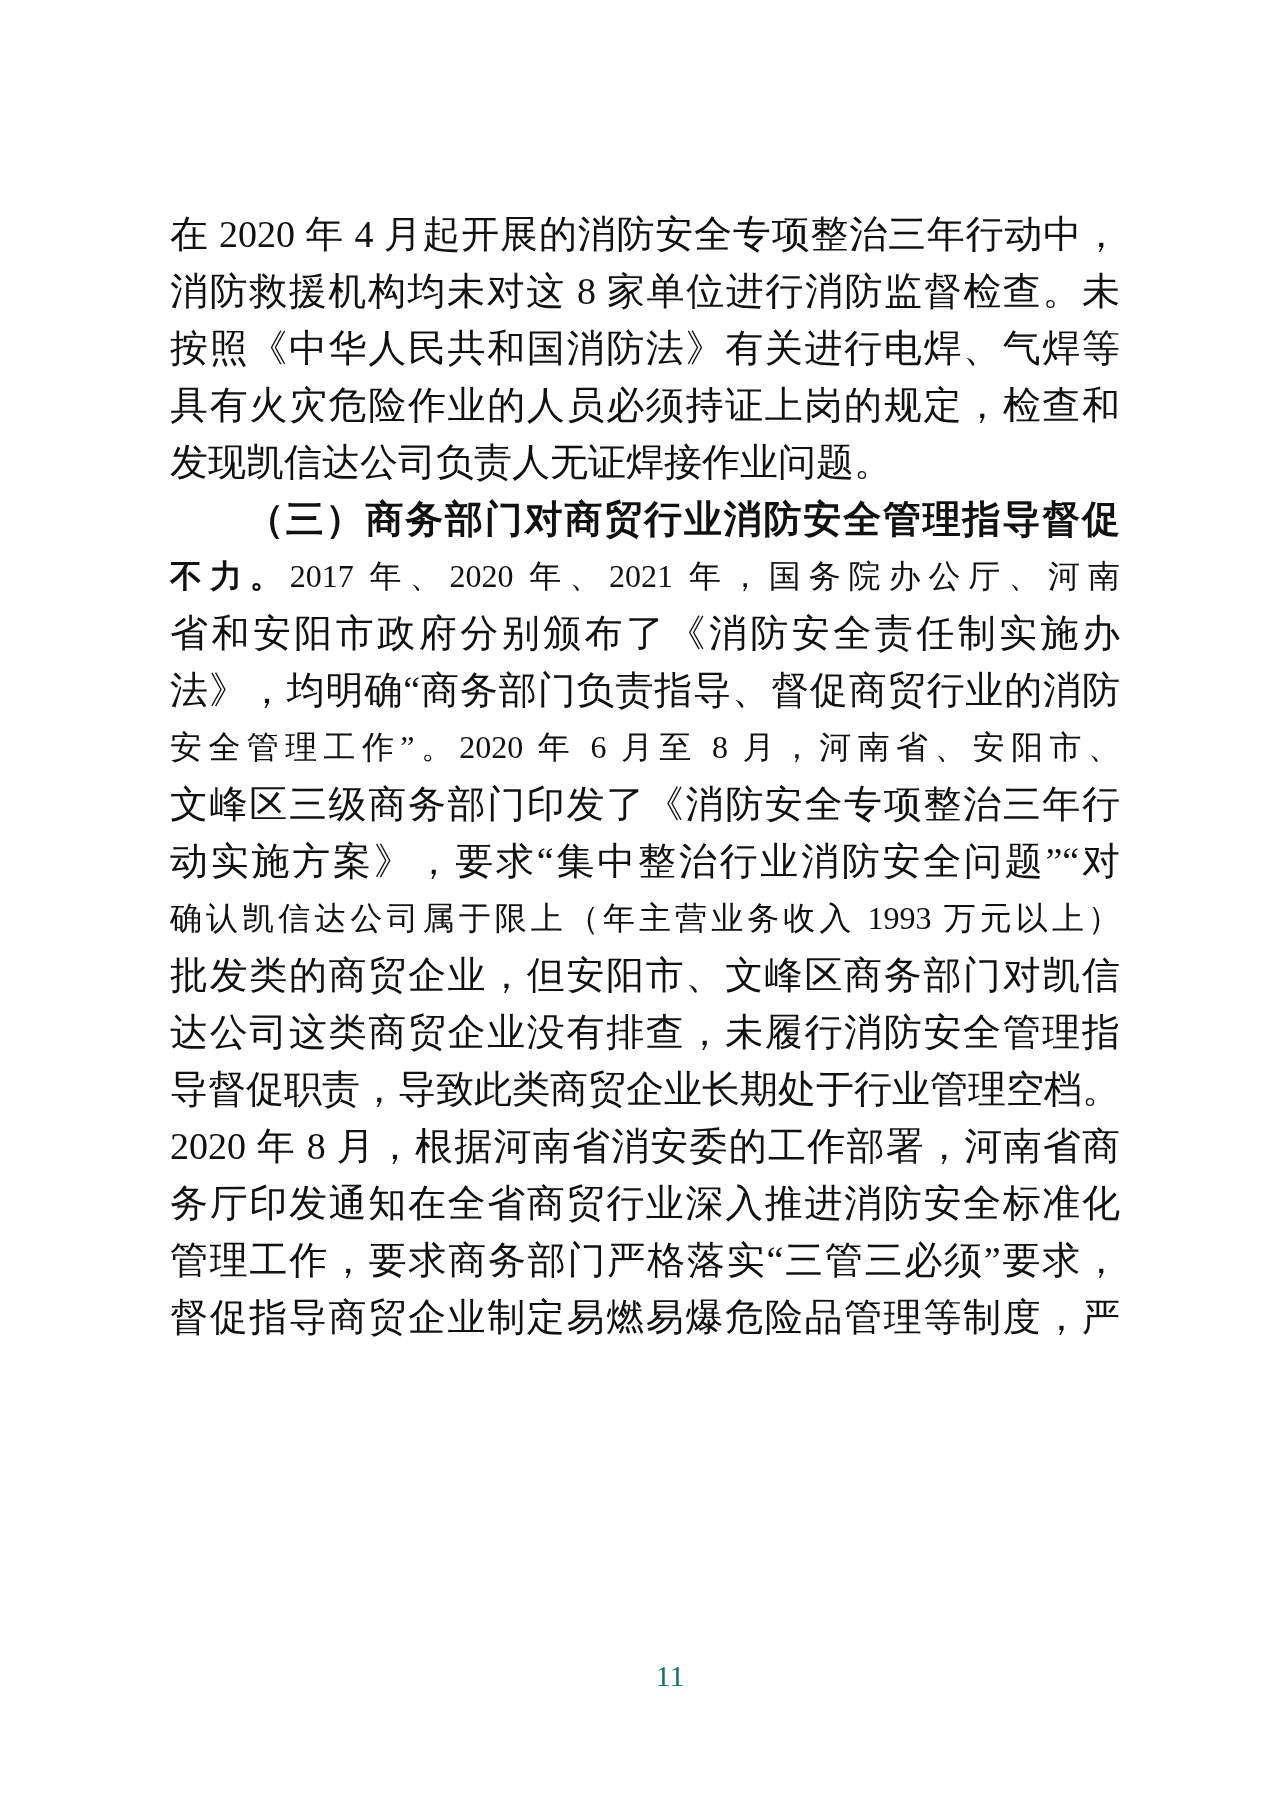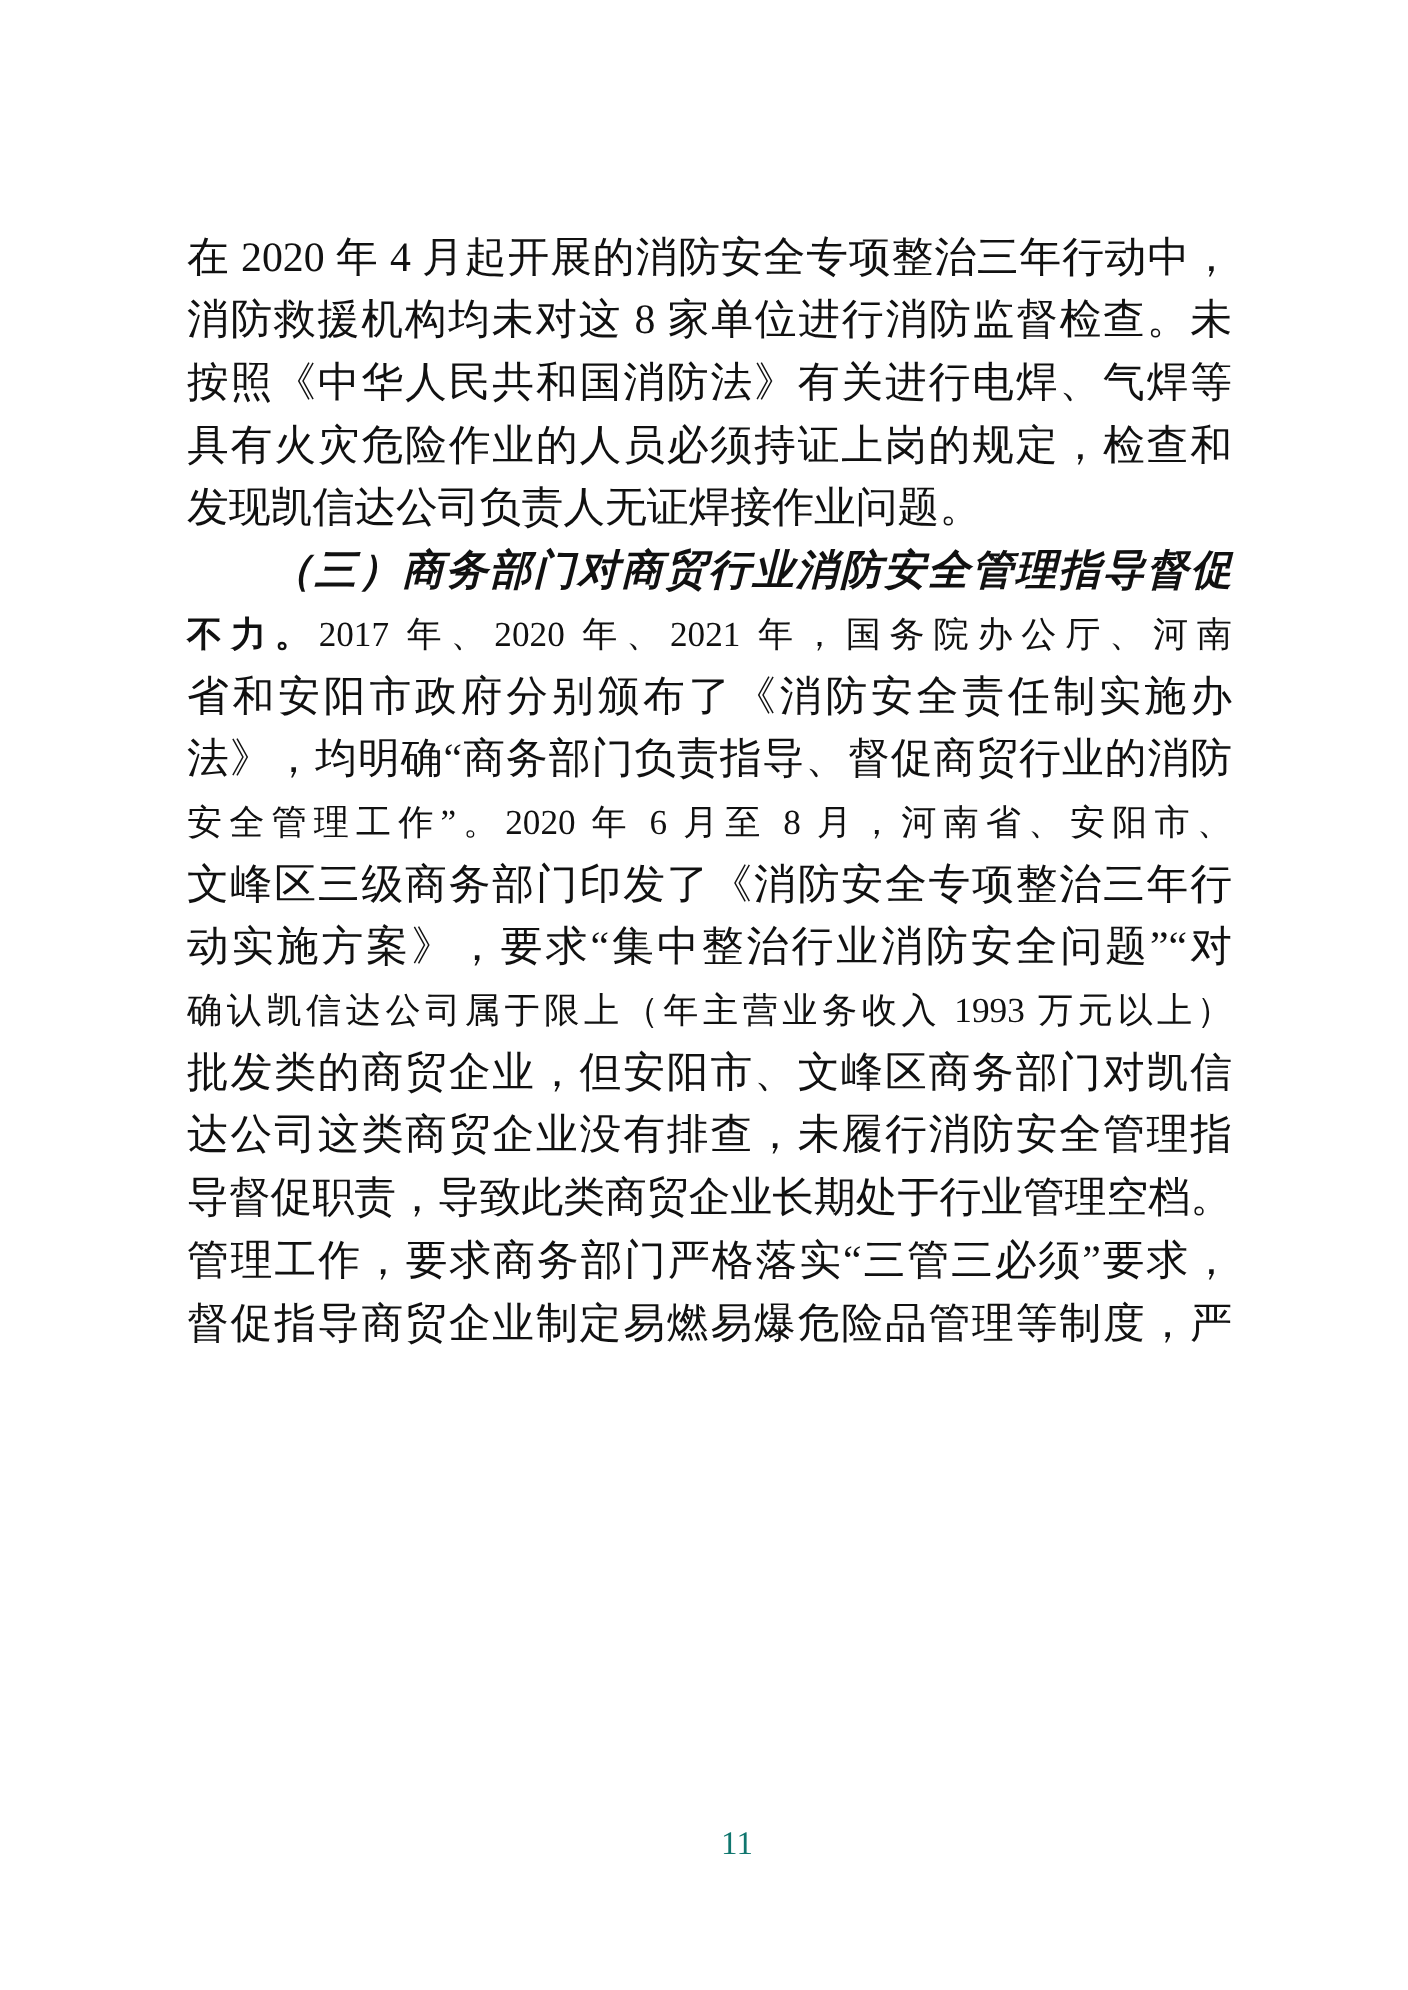--- a/index.html
+++ b/index.html
@@ -29,21 +29,20 @@
     text-align-last: justify;
     letter-spacing: 0;
   }
   .line.short {
     text-align: right;
     text-align-last: left;
   }
   .line.indent {
     padding-left: 76px;
     width: 874px;
-    font-style: italic;
   }
   .line.tight {
     font-size: 32px;
   }
   .bold { font-weight: bold; }
   .page-number {
     position: absolute;
     left: 540px; top: 1652px;
     width: 260px;
     text-align: center;
@@ -66,17 +65,19 @@
     <div class="line tight"><span class="bold">不力。</span><span>2017 年、2020 年、2021 年，国务院办公厅、河南</span></div>
     <div class="line"><span class="bold"></span><span>省和安阳市政府分别颁布了《消防安全责任制实施办</span></div>
     <div class="line"><span class="bold"></span><span>法》，均明确“商务部门负责指导、督促商贸行业的消防</span></div>
     <div class="line tight"><span class="bold"></span><span>安全管理工作”。2020 年 6 月至 8 月，河南省、安阳市、</span></div>
     <div class="line"><span class="bold"></span><span>文峰区三级商务部门印发了《消防安全专项整治三年行</span></div>
     <div class="line"><span class="bold"></span><span>动实施方案》，要求“集中整治行业消防安全问题”“对</span></div>
     <div class="line tight"><span class="bold"></span><span>确认凯信达公司属于限上（年主营业务收入 1993 万元以上）</span></div>
     <div class="line"><span class="bold"></span><span>批发类的商贸企业，但安阳市、文峰区商务部门对凯信</span></div>
     <div class="line"><span class="bold"></span><span>达公司这类商贸企业没有排查，未履行消防安全管理指</span></div>
     <div class="line"><span class="bold"></span><span>导督促职责，导致此类商贸企业长期处于行业管理空档。</span></div>
+    <div class="line"><span class="bold"></span><span>2020 年 8 月，根据河南省消安委的工作部署，河南省商</span></div>
+    <div class="line"><span class="bold"></span><span>务厅印发通知在全省商贸行业深入推进消防安全标准化</span></div>
     <div class="line"><span class="bold"></span><span>管理工作，要求商务部门严格落实“三管三必须”要求，</span></div>
     <div class="line"><span class="bold"></span><span>督促指导商贸企业制定易燃易爆危险品管理等制度，严</span></div>
   </div>
   <div class="page-number">11</div>
 </div>
 
 </body></html>

